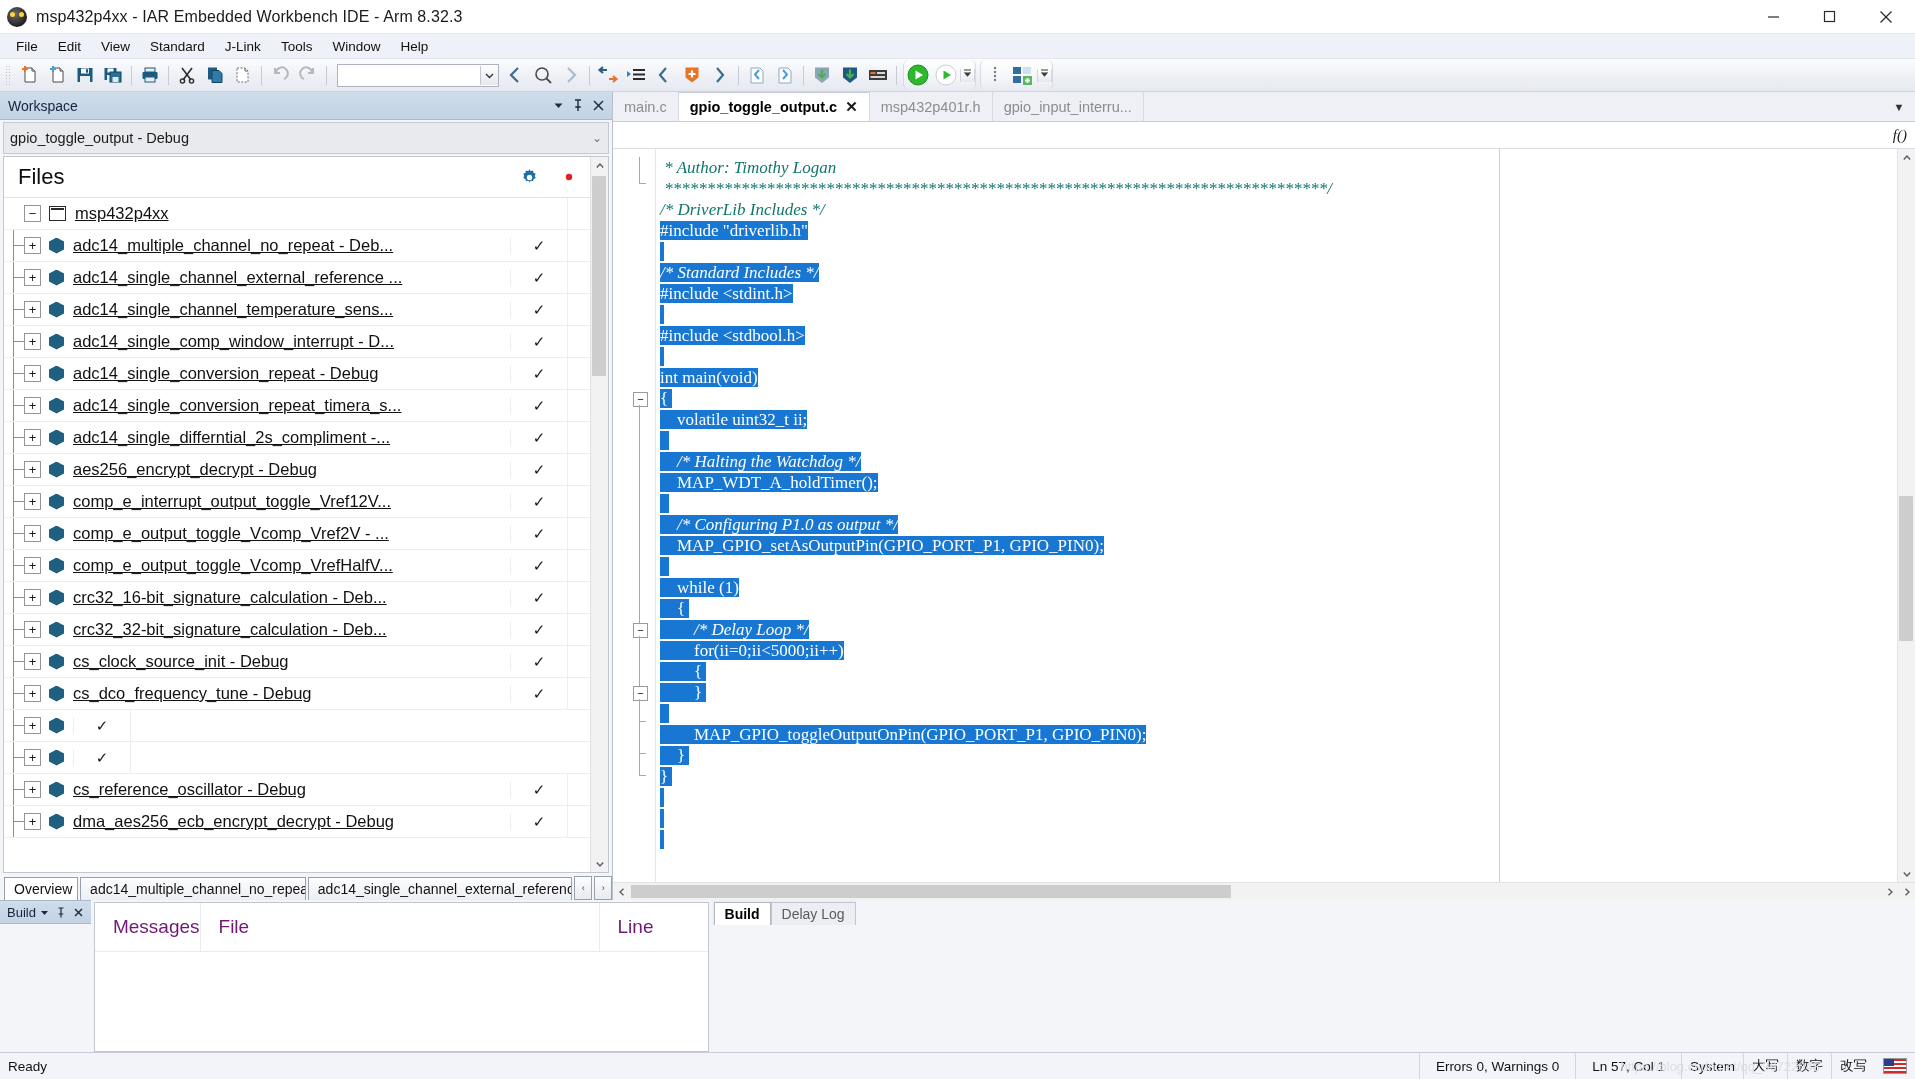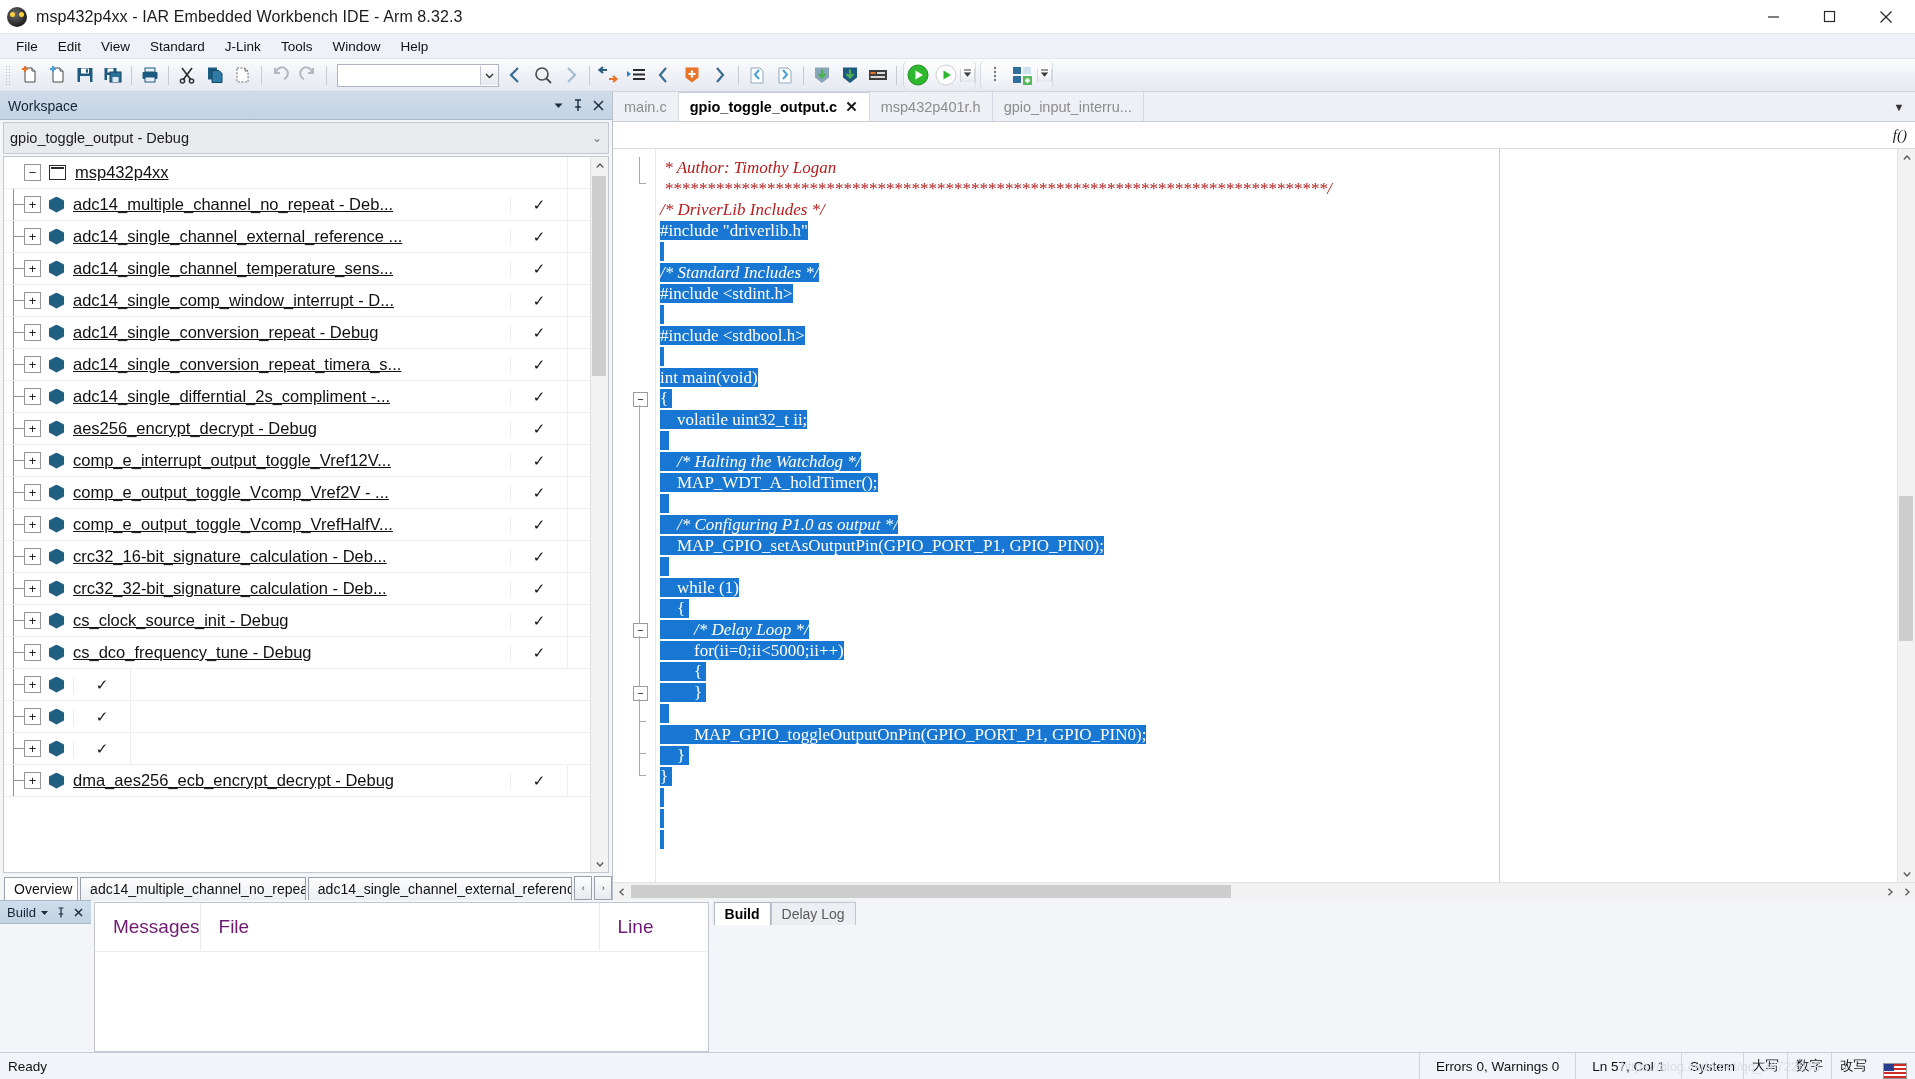--- a/index.html
+++ b/index.html
@@ -315,21 +315,21 @@
     position: absolute; left: 0; top: 0;
     padding: 8px 0 0 4px;
     font-family: "Liberation Serif", serif;
     font-size: 17px;
     line-height: 21px;
     white-space: pre;
     color: #000;
   }
   .code .line { height: 21px; white-space: pre; }
   .code .sel { background: #1777d2; color: #ffffff; }
-  .code .cmt { color: #b91c1c; font-style: italic; }
+  .code .cmt { color: #0f766e; font-style: italic; }
   .code .cmt.sel { color: #ffffff; }
   .right-margin-line {
     position: absolute; top: 0; bottom: 0; width: 1px; background: #d0d0d0;
   }
 
   .ed-vscroll {
     width: 17px; min-width: 17px; background: #f2f2f2; border-left: 1px solid #e3e3e3;
     display: flex; flex-direction: column; align-items: center; position: relative;
   }
   .ed-hscroll {
@@ -389,21 +389,21 @@
   
   .statusbar {
     height: 26px; min-height: 26px;
     background: #f2f4f9;
     border-top: 1px solid #c8ccd6;
     display: flex; align-items: center;
     font-size: 13.5px; color: #111;
     position: relative;
   }
   .sb-left { padding-left: 8px; }
-  .sb-right { margin-left: auto; display: flex; align-items: flex-end; height: 100%; }
+  .sb-right { margin-left: auto; display: flex; align-items: center; height: 100%; }
   .sb-cell {
     padding: 0 16px; height: 100%; display: flex; align-items: center;
     border-left: 1px solid #d2d6de; white-space: nowrap;
   }
   .sb-cell.ime { padding: 0 8px; }
   .sb-flag {
     width: 22px; height: 14px; margin: 0 8px;
     background:
       repeating-linear-gradient(to bottom, #cf2b2b 0, #cf2b2b 2px, #ffffff 2px, #ffffff 4px);
     position: relative; border: 1px solid #999;
@@ -696,20 +696,35 @@
             </svg>
         </div>
       </div>
 
       <div class="ws-combo">
         <span class="label">gpio_toggle_output - Debug</span>
         <span class="chev">⌄</span>
       </div>
 
       <div class="ws-tree-wrap">
+        <div class="files-hdr">
+          <div class="label">Files</div>
+          <div class="hdr-ico">
+            <svg width="19" height="19" viewBox="0 0 19 19">
+              <path d="M9.5 1.2 l1.3 2.0 2.3 -.6 .5 2.3 2.2 .9 -1.1 2.1 1.1 2.1 -2.2 .9 -.5 2.3 -2.3 -.6 -1.3 2.0 -1.3 -2.0 -2.3 .6 -.5 -2.3 -2.2 -.9 1.1 -2.1 -1.1 -2.1 2.2 -.9 .5 -2.3 2.3 .6 z" fill="#1c6ea4"></path>
+              <circle cx="9.5" cy="9.5" r="2.7" fill="#ffffff"></circle>
+            </svg>
+          </div>
+          <div class="hdr-ico">
+            <svg width="12" height="12" viewBox="0 0 12 12">
+                <circle cx="6" cy="6" r="3.2" fill="#e02020"></circle>
+              </svg>
+          </div>
+          <div style="width:19px"></div>
+        </div>
 
         <div class="tree">
 
           <div class="tree-row">
             <div class="tree-indent"></div>
             <div class="expander">−</div>
             <div class="node-icon-proj"></div>
             <div class="tree-label">msp432p4xx</div>
             <div class="tree-check"></div>
             <div class="tree-col-last"></div>
@@ -847,20 +862,21 @@
                 <div class="tree-indent branch"></div>
                 <div class="expander">+</div>
                 <div class="node-icon-hex"></div>
                 <div class="tree-check">✓</div>
                 <div class="tree-col-last"></div>
               </div>
               <div class="tree-row">
                 <div class="tree-indent branch"></div>
                 <div class="expander">+</div>
                 <div class="node-icon-hex"></div>
+                <div class="tree-label">cs_reference_oscillator - Debug</div>
                 <div class="tree-check">✓</div>
                 <div class="tree-col-last"></div>
               </div>
               <div class="tree-row">
                 <div class="tree-indent branch"></div>
                 <div class="expander">+</div>
                 <div class="node-icon-hex"></div>
                 <div class="tree-label">dma_aes256_ecb_encrypt_decrypt - Debug</div>
                 <div class="tree-check">✓</div>
                 <div class="tree-col-last"></div>

